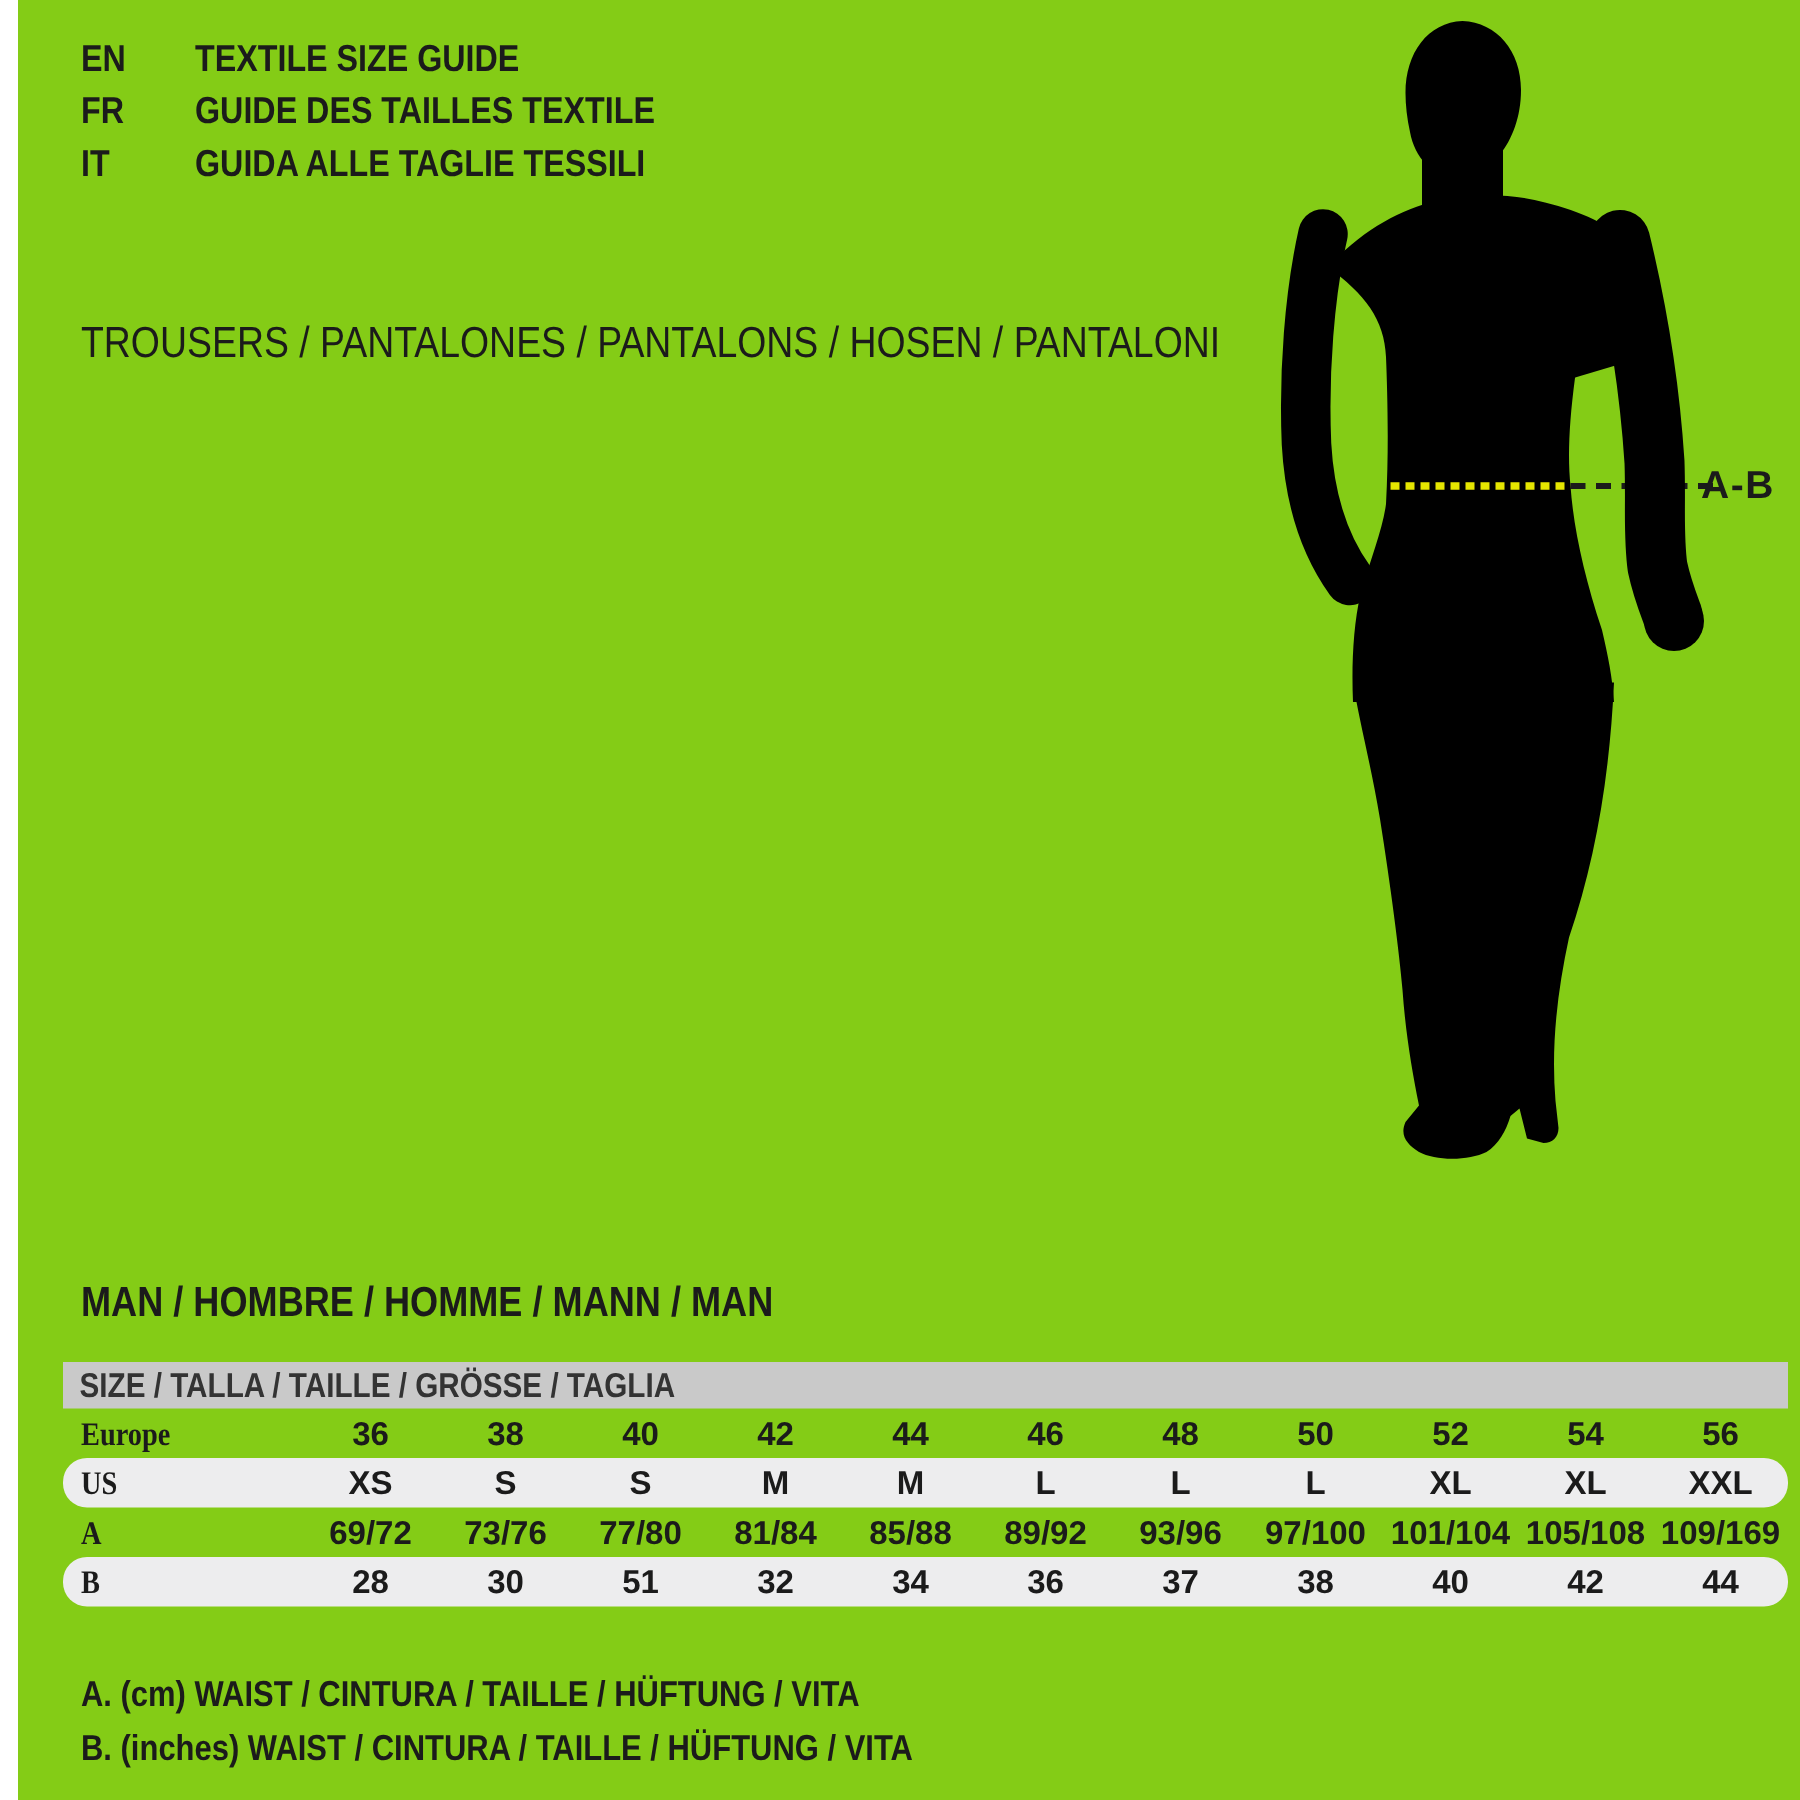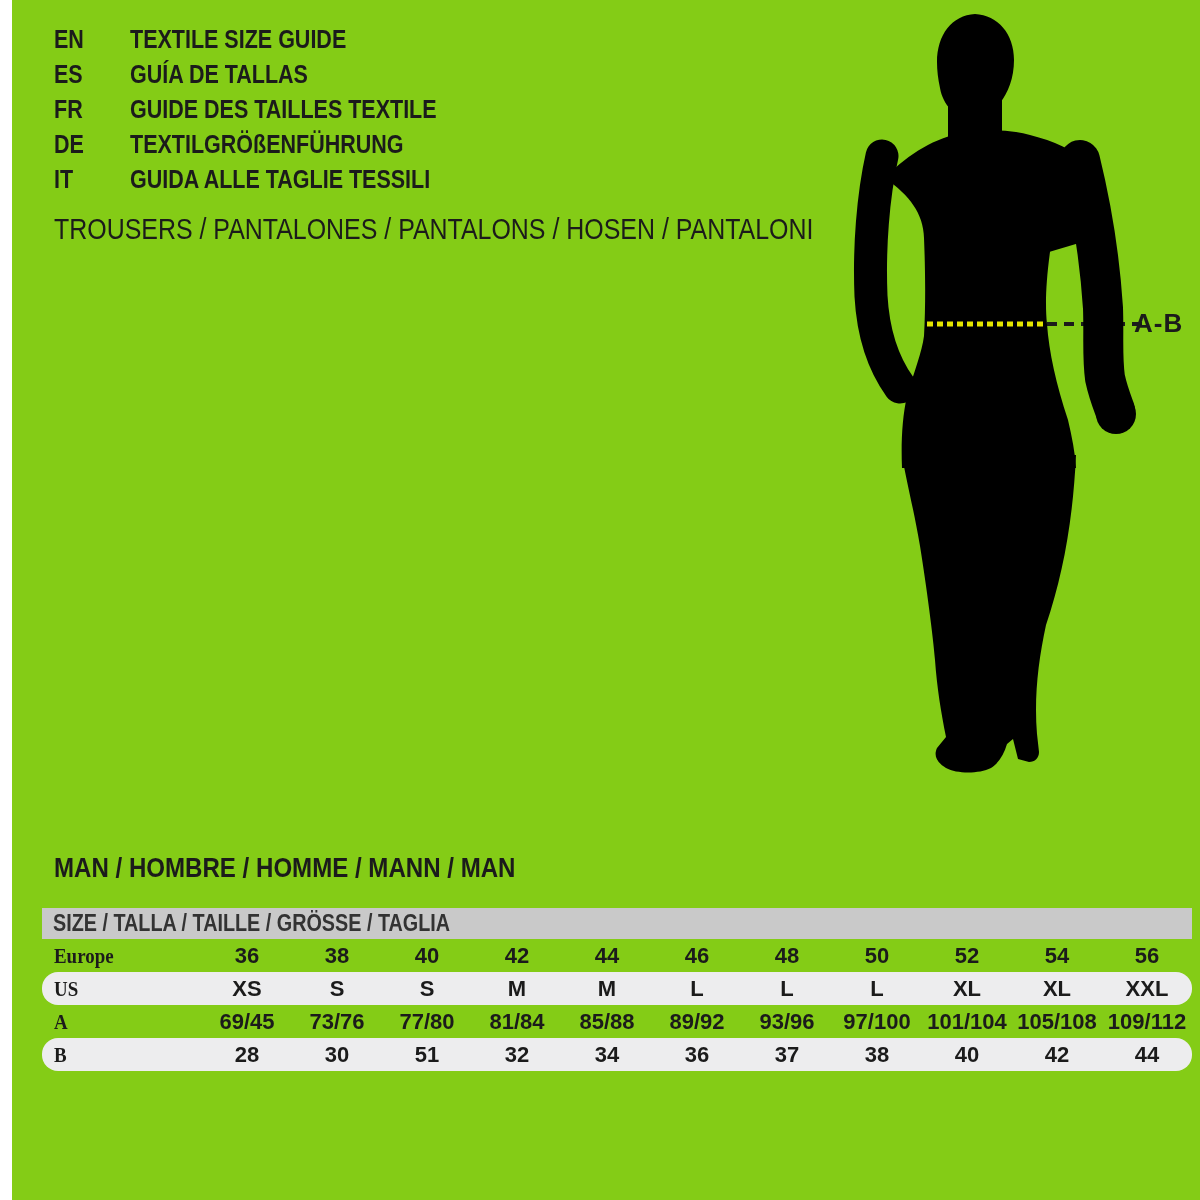--- a/index.html
+++ b/index.html
@@ -32,30 +32,22 @@
 <body>
 
 <div class="page">
 
   <div class="lang-list">
     <div class="lang-row">
       <span class="lang-code"><span class="cond">EN</span></span>
       <span class="cond">TEXTILE SIZE GUIDE</span>
     </div>
     <div class="lang-row">
-      <span class="lang-code"><span class="cond">ES</span></span>
-      <span class="cond">GUÍA DE TALLAS</span>
-    </div>
-    <div class="lang-row">
       <span class="lang-code"><span class="cond">FR</span></span>
       <span class="cond">GUIDE DES TAILLES TEXTILE</span>
-    </div>
-    <div class="lang-row">
-      <span class="lang-code"><span class="cond">DE</span></span>
-      <span class="cond">TEXTILGRÖßENFÜHRUNG</span>
     </div>
     <div class="lang-row">
       <span class="lang-code"><span class="cond">IT</span></span>
       <span class="cond">GUIDA ALLE TAGLIE TESSILI</span>
     </div>
   </div>
 
   <div class="product-heading">
     <span class="cond">TROUSERS / PANTALONES / PANTALONS / HOSEN / PANTALONI</span>
   </div>
@@ -120,43 +112,47 @@
       <div class="t-cell">L</div>
       <div class="t-cell">L</div>
       <div class="t-cell">L</div>
       <div class="t-cell">XL</div>
       <div class="t-cell">XL</div>
       <div class="t-cell">XXL</div>
     </div>
 
     <div class="t-row">
       <div class="t-label"><span class="cond">A</span></div>
-      <div class="t-cell">69/45</div>
+      <div class="t-cell">69/72</div>
       <div class="t-cell">73/76</div>
       <div class="t-cell">77/80</div>
       <div class="t-cell">81/84</div>
       <div class="t-cell">85/88</div>
       <div class="t-cell">89/92</div>
       <div class="t-cell">93/96</div>
       <div class="t-cell">97/100</div>
       <div class="t-cell">101/104</div>
       <div class="t-cell">105/108</div>
-      <div class="t-cell">109/112</div>
+      <div class="t-cell">109/169</div>
     </div>
 
     <div class="t-row stripe">
       <div class="t-label"><span class="cond">B</span></div>
       <div class="t-cell">28</div>
       <div class="t-cell">30</div>
       <div class="t-cell">51</div>
       <div class="t-cell">32</div>
       <div class="t-cell">34</div>
       <div class="t-cell">36</div>
       <div class="t-cell">37</div>
       <div class="t-cell">38</div>
       <div class="t-cell">40</div>
       <div class="t-cell">42</div>
       <div class="t-cell">44</div>
     </div>
   </div>
 
+  <div class="footnotes">
+    <div><span class="cond">A. (cm) WAIST / CINTURA / TAILLE / HÜFTUNG / VITA</span></div>
+    <div><span class="cond">B. (inches) WAIST / CINTURA / TAILLE / HÜFTUNG / VITA</span></div>
+  </div>
 
 </div>
 
 </body></html>

